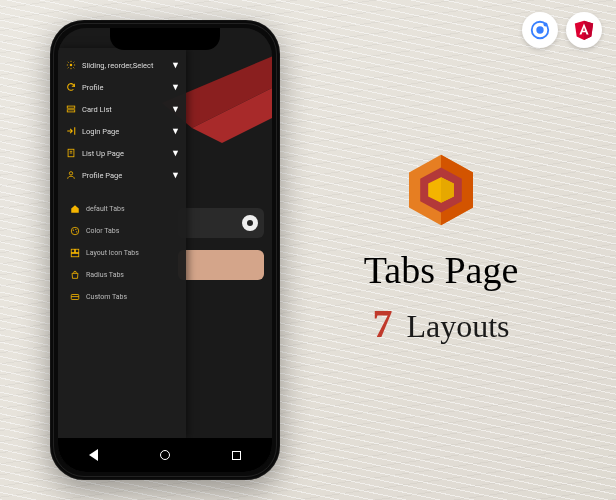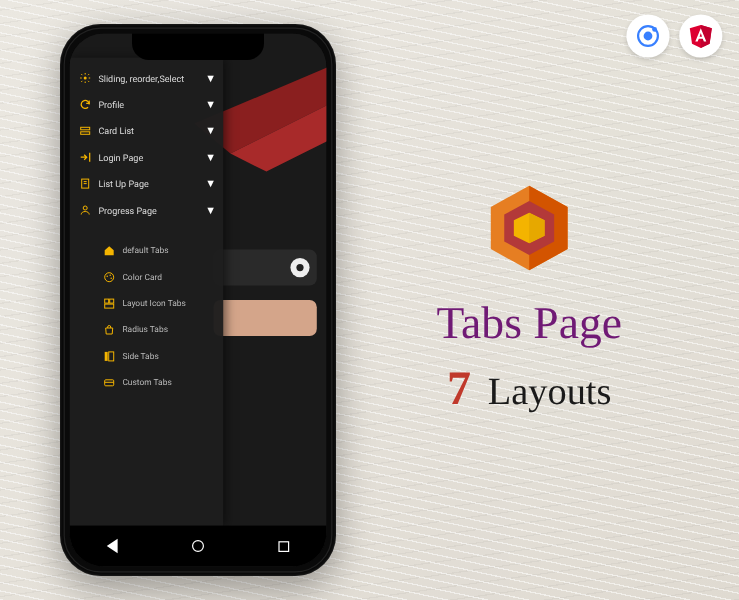--- a/index.html
+++ b/index.html
@@ -22,21 +22,21 @@
     opacity:.9;
   }
 
   
   .badges { position: absolute; top: 12px; right: 14px; display:flex; gap:8px; z-index:5; }
   .badge { width:36px; height:36px; border-radius:50%; background:#fff; display:flex; align-items:center; justify-content:center; box-shadow:0 2px 4px rgba(0,0,0,.15); }
 
   
   .promo { position:absolute; right:40px; top:150px; text-align:center; z-index:5; width:270px; }
   .hex-logo { margin:0 auto 18px; width:80px; height:80px; }
-  .promo h1 { font-family: Georgia, 'Times New Roman', serif; font-weight:400; font-size:38px; color:#701a75; margin-bottom:8px; }
+  .promo h1 { font-family: Georgia, 'Times New Roman', serif; font-weight:400; font-size:38px; color:#000000; margin-bottom:8px; }
   .promo h2 { font-family: Georgia, 'Times New Roman', serif; font-weight:400; font-size:32px; color:#1a1a1a; }
   .promo h2 .seven { color:#c0392b; font-weight:600; font-size:40px; margin-right:6px; }
 
   
   .phone {
     position:absolute; left:50px; top:20px;
     width:230px; height:460px;
     background:#0a0a0a;
     border-radius:34px;
     box-shadow: 0 10px 30px rgba(0,0,0,.35), inset 0 0 2px #333;
@@ -60,21 +60,21 @@
   .app-bg .btn-login{ position:absolute; right:8px; top:222px; width:86px; height:30px; background:#d4a58a; border-radius:6px; }
   .eye-icon{ position:absolute; right:6px; top:50%; transform:translateY(-50%); width:16px; height:16px; border-radius:50%; background:#eee; display:flex;align-items:center;justify-content:center;}
   .eye-icon::after{content:"";width:6px;height:6px;border-radius:50%;background:#222;}
 
   
   .drawer{ position:absolute; top:20px; left:0; bottom:34px; width:128px; background:rgba(30,30,30,.97); box-shadow:2px 0 8px rgba(0,0,0,.5); overflow:hidden; }
   .menu{ list-style:none; padding:6px 0; }
   .menu li{ display:flex; align-items:center; padding:4px 8px; color:#ddd; font-size:7.5px; min-height:22px; gap:6px; position:relative; }
   .menu li .icon{ width:10px; height:10px; flex:0 0 10px; display:flex; align-items:center; justify-content:center; color:#f4b400; }
   .menu li .chev{ position:absolute; right:6px; color:#fff; font-size:9px; }
-  .menu .sub{ padding-left:28px; font-size:7px; color:#bbb; }
+  .menu .sub{ padding-left:12px; font-size:7px; color:#bbb; }
   .menu .sub .icon{ color:#f4b400; }
 
   
   .nav-bar{ position:absolute; bottom:0; left:0; right:0; height:34px; background:#000; display:flex; align-items:center; justify-content:space-around; }
   .nav-bar span{ color:#fff; font-size:12px; }
   .nav-square{ width:9px; height:9px; border:1.5px solid #fff; }
   .nav-circle{ width:10px; height:10px; border:1.5px solid #fff; border-radius:50%; }
   .nav-tri{ width:0;height:0;border-top:6px solid transparent;border-bottom:6px solid transparent;border-right:9px solid #fff; }
 </style>
 </head>
@@ -179,21 +179,21 @@
             <span>List Up Page</span>
             <span class="chev">▼</span>
           </li>
           <li>
             <span class="icon">
               <svg width="10" height="10" viewBox="0 0 24 24">
                 <circle cx="12" cy="8" r="4" fill="none" stroke="#f4b400" stroke-width="2"></circle>
                 <path d="M4 21c0-4 4-6 8-6s8 2 8 6" fill="none" stroke="#f4b400" stroke-width="2"></path>
               </svg>
             </span>
-            <span>Progress Page</span>
+            <span>Profile Page</span>
             <span class="chev">▼</span>
           </li>
         </ul>
       <ul class="menu" id="menu-sub">
           <li class="sub">
             <span class="icon">
               <svg width="10" height="10" viewBox="0 0 24 24">
                 <path d="M3 11l9-8 9 8v10H3z" fill="#f4b400"></path>
               </svg>
             </span>
@@ -201,49 +201,40 @@
           </li>
           <li class="sub">
             <span class="icon">
               <svg width="10" height="10" viewBox="0 0 24 24">
                 <circle cx="12" cy="12" r="9" fill="none" stroke="#f4b400" stroke-width="2"></circle>
                 <circle cx="8" cy="10" r="1.5" fill="#f4b400"></circle>
                 <circle cx="14" cy="8" r="1.5" fill="#f4b400"></circle>
                 <circle cx="16" cy="14" r="1.5" fill="#f4b400"></circle>
               </svg>
             </span>
-            <span>Color Card</span>
+            <span>Color Tabs</span>
           </li>
           <li class="sub">
             <span class="icon">
               <svg width="10" height="10" viewBox="0 0 24 24">
                 <rect x="3" y="3" width="8" height="8" fill="none" stroke="#f4b400" stroke-width="2"></rect>
                 <rect x="13" y="3" width="8" height="8" fill="none" stroke="#f4b400" stroke-width="2"></rect>
                 <rect x="3" y="13" width="18" height="8" fill="none" stroke="#f4b400" stroke-width="2"></rect>
               </svg>
             </span>
             <span>Layout Icon Tabs</span>
           </li>
           <li class="sub">
             <span class="icon">
               <svg width="10" height="10" viewBox="0 0 24 24">
                 <path d="M5 8h14l-1 12H6z" fill="none" stroke="#f4b400" stroke-width="2"></path>
                 <path d="M9 8V6a3 3 0 016 0v2" fill="none" stroke="#f4b400" stroke-width="2"></path>
               </svg>
             </span>
             <span>Radius Tabs</span>
-          </li>
-          <li class="sub">
-            <span class="icon">
-              <svg width="10" height="10" viewBox="0 0 24 24">
-                <rect x="3" y="3" width="6" height="18" fill="#f4b400"></rect>
-                <rect x="11" y="3" width="10" height="18" fill="none" stroke="#f4b400" stroke-width="2"></rect>
-              </svg>
-            </span>
-            <span>Side Tabs</span>
           </li>
           <li class="sub">
             <span class="icon">
               <svg width="10" height="10" viewBox="0 0 24 24">
                 <rect x="3" y="6" width="18" height="12" rx="2" fill="none" stroke="#f4b400" stroke-width="2"></rect>
                 <path d="M3 11h18" stroke="#f4b400" stroke-width="2"></path>
               </svg>
             </span>
             <span>Custom Tabs</span>
           </li>

